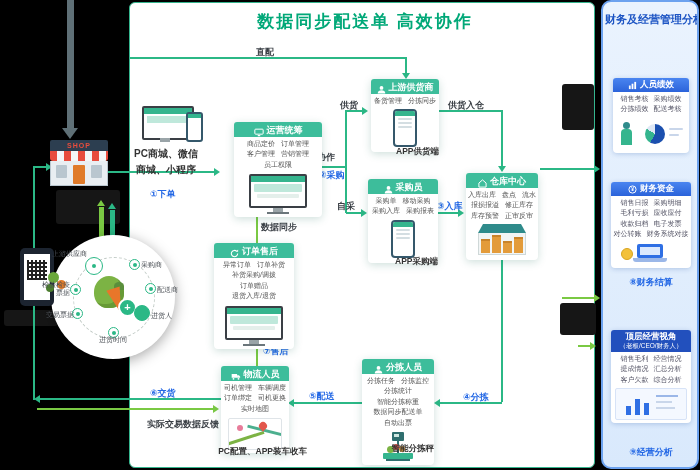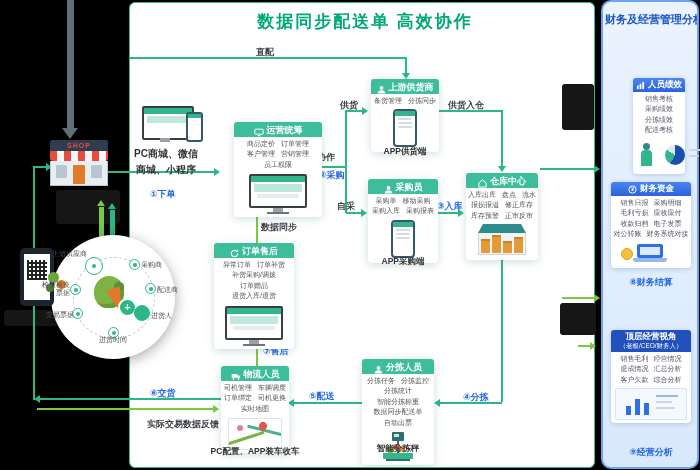--- a/index.html
+++ b/index.html
@@ -24,21 +24,21 @@
   .arr-r{border-top:4px solid transparent;border-bottom:4px solid transparent;border-left:6px solid var(--c,#2bb886)}
   .arr-l{border-top:4px solid transparent;border-bottom:4px solid transparent;border-right:6px solid var(--c,#2bb886)}
   .arr-d{border-left:4px solid transparent;border-right:4px solid transparent;border-top:6px solid var(--c,#2bb886)}
   .arr-u{border-left:4px solid transparent;border-right:4px solid transparent;border-bottom:6px solid var(--c,#2bb886)}
   
   .node{position:absolute;background:#fff;border-radius:4px;box-shadow:0 2px 8px rgba(30,110,90,.22);z-index:6;padding-bottom:3px}
   .node-h{display:flex;align-items:flex-end;justify-content:center;gap:3px;background:#3dbd9b;color:#fff;
           font-size:9px;font-weight:700;height:15px;border-radius:3px 3px 0 0;white-space:nowrap}
   .node-items{display:flex;flex-wrap:wrap;justify-content:center;column-gap:6px;row-gap:2px;
               padding:3px 2px;font-size:7px;color:#555;line-height:1.2}
-  .cap{position:absolute;font-size:8.5px;color:#333;font-weight:700;text-align:center;white-space:nowrap;z-index:6}
+  .cap{position:absolute;font-size:8.5px;color:#333;font-weight:700;text-align:right;white-space:nowrap;z-index:6}
   
   .mini-monitor{width:58px;margin:2px auto 0}
   .mini-monitor .scr{height:30px;border:2px solid #3a3f45;border-radius:2px;background:#fff;overflow:hidden}
   .mini-monitor .bar{height:6px;background:#35b58e}
   .mini-monitor .blk{height:8px;margin:2px 3px;background:#bfe8db;border-radius:1px}
   .mini-monitor .blk2{height:4px;margin:2px 6px;background:#e4efeb;border-radius:1px}
   .mini-monitor .stand{width:10px;height:4px;background:#9aa4a8;margin:0 auto}
   .mini-monitor .base{width:22px;height:2px;background:#6b767b;margin:0 auto}
   
   .mini-phone{width:20px;height:34px;border:2px solid #35586b;border-radius:4px;background:#fff;margin:1px auto 2px;overflow:hidden}
@@ -457,21 +457,21 @@
 
 <div class="ln" style="left:540px;top:168px;width:56px;height:1.5px"></div>
 <div class="arr arr-r" style="left:594px;top:165px"></div>
 <div class="blob" style="left:562px;top:84px;width:32px;height:46px"></div>
 <div class="ln lg" style="left:562px;top:297px;width:34px;height:1.5px"></div>
 <div class="arr arr-r" style="left:594px;top:294px;--c:#7ac943"></div>
 <div class="blob" style="left:560px;top:303px;width:36px;height:32px"></div>
 <div class="ln lg" style="left:578px;top:345px;width:14px;height:1.5px"></div>
 <div class="arr arr-r" style="left:590px;top:342px;--c:#7ac943"></div>
 
-<div class="side-card" style="left:633px;top:78px;width:52px">
+<div class="side-card" style="left:613px;top:78px;width:76px">
   <div class="side-h">
       <svg width="9" height="9" viewBox="0 0 10 10">
         <rect x="1" y="5" width="2" height="4" fill="#fff"></rect>
         <rect x="4" y="3" width="2" height="6" fill="#fff"></rect>
         <rect x="7" y="1" width="2" height="8" fill="#fff"></rect>
       </svg>
       <span>人员绩效</span>
     </div>
   <div class="side-items">
     <span>销售考核</span>

